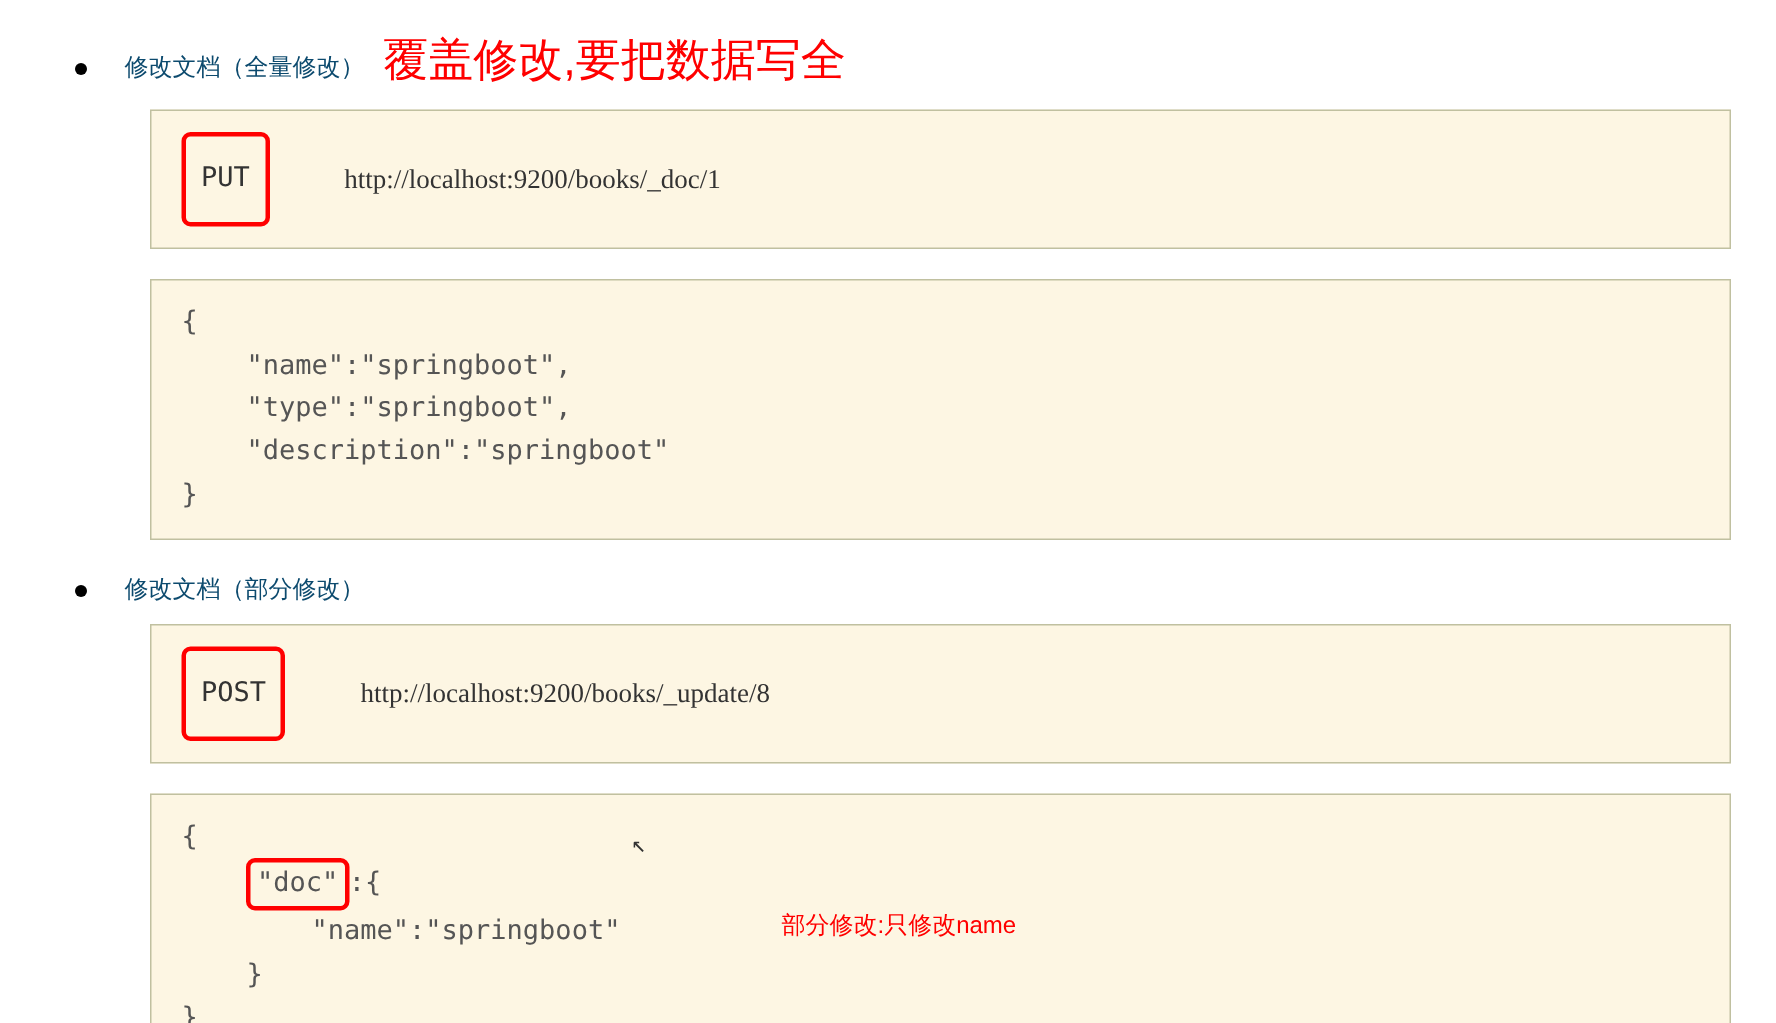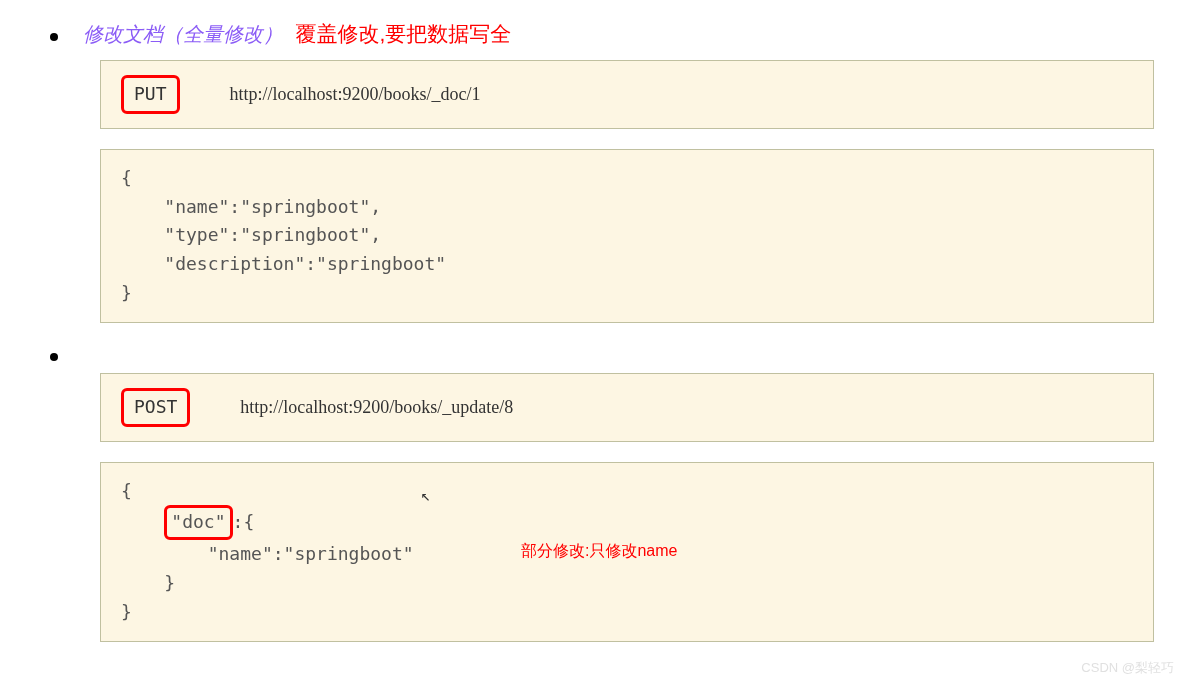--- a/index.html
+++ b/index.html
@@ -23,48 +23,47 @@
     .bullet {
       width: 8px;
       height: 8px;
       background: #000;
       border-radius: 50%;
       margin-right: 25px;
       margin-top: 10px;
       flex-shrink: 0;
     }
     .bullet-text {
-      font-size: 20px;
-      color: #8b5cf6;
-      font-style: italic;
+      font-size: 16px;
+      color: #0c4a6e;
     }
     .annotation-red {
       color: #ff0000;
-      font-size: 21px;
+      font-size: 30px;
       margin-left: 8px;
     }
     .code-box {
       background: #fdf6e3;
       border: 1px solid #c0c0a0;
       margin: 10px 0 20px 70px;
       padding: 14px 20px;
       font-family: Consolas, Monaco, monospace;
       font-size: 18px;
       color: #333;
       position: relative;
       line-height: 1.6;
     }
     .method-line {
       display: flex;
       align-items: center;
     }
     .http-method {
       border: 3px solid #ff0000;
       border-radius: 6px;
-      padding: 2px 10px;
+      padding: 14px 10px;
       font-weight: normal;
       font-family: Consolas, Monaco, monospace;
       margin-right: 50px;
       display: inline-block;
     }
     .url-text {
       font-family: Liberation Serif, serif;
     }
     .json-body {
       white-space: pre;
@@ -125,20 +124,23 @@
 <div class="code-box">
   <div class="json-body">{</div>
   <div class="json-body">    "name":"springboot",</div>
   <div class="json-body">    "type":"springboot",</div>
   <div class="json-body">    "description":"springboot"</div>
   <div class="json-body">}</div>
 </div>
 
 <div class="bullet-item">
   <div class="bullet"></div>
+  <div>
+    <span class="bullet-text">修改文档（部分修改）</span>
+  </div>
 </div>
 
 <div class="code-box">
   <div class="method-line">
     <span class="http-method">POST</span>
     <span class="url-text">http://localhost:9200/books/_update/8</span>
   </div>
 </div>
 
 <div class="code-box code-row">

